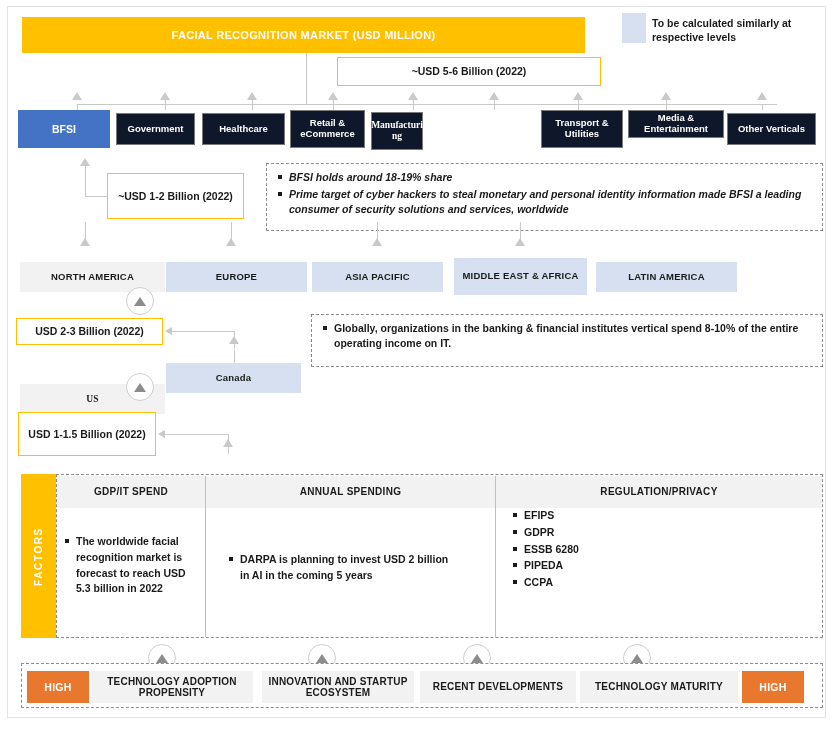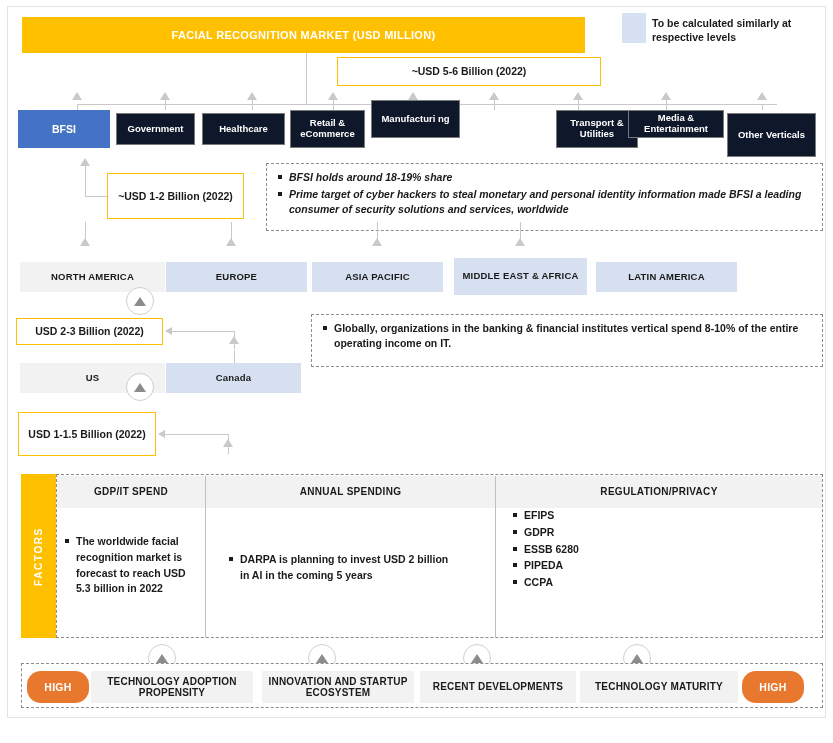--- a/index.html
+++ b/index.html
@@ -56,21 +56,21 @@
   .factor-body li{position:relative;font-size:10.5px;font-weight:bold;color:#1a1a1a;
                   line-height:1.5;margin-bottom:1px;}
   .factor-body li::before{content:"";position:absolute;left:-11px;top:5px;width:4px;
                           height:4px;background:#1a1a1a;}
   .col-divider{position:absolute;width:1px;background:#bfbfbf;}
 
   
   #bottom-strip{position:absolute;box-sizing:border-box;border:1px dashed #8c8c8c;
                 background:#ffffff;}
   .rating{background:#E8782D;color:#ffffff;font-weight:bold;font-size:10.5px;
-          letter-spacing:.3px;border-radius:14px;}
+          letter-spacing:.3px;}
   .driver{background:#F2F2F2;color:#1a1a1a;font-weight:bold;font-size:10px;
           letter-spacing:.2px;}
 
   
   .ln-v{position:absolute;width:1px;background:#c9c9c9;}
   .ln-h{position:absolute;height:1px;background:#c9c9c9;}
   .arrow-up{position:absolute;width:0;height:0;border-left:5px solid transparent;
             border-right:5px solid transparent;border-bottom:8px solid #c9c9c9;}
   .arrow-left{position:absolute;width:0;height:0;border-top:4.5px solid transparent;
               border-bottom:4.5px solid transparent;border-right:7px solid #c9c9c9;}
@@ -117,24 +117,24 @@
   <div class="ln-v" style="left:578px;top:96px;height:14px;"></div>
   <div class="arrow-up" style="left:661px;top:92px;"></div>
   <div class="ln-v" style="left:666px;top:96px;height:14px;"></div>
   <div class="arrow-up" style="left:757px;top:92px;"></div>
   <div class="ln-v" style="left:762px;top:104px;height:6px;"></div>
 
   <div class="box vertical highlight" style="left:18px;top:110px;width:92px;height:38px;">BFSI</div>
   <div class="box vertical" style="left:116px;top:113px;width:79px;height:32px;">Government</div>
   <div class="box vertical" style="left:202px;top:113px;width:83px;height:32px;">Healthcare</div>
   <div class="box vertical" style="left:290px;top:110px;width:75px;height:38px;">Retail &amp; eCommerce</div>
-  <div class="box vertical" style="left:371px;top:100px;width:89px;height:38px;">Manufacturi ng</div>
-  <div class="box vertical" style="left:541px;top:110px;width:82px;height:38px;margin-left:15px;">Transport &amp; Utilities</div>
+  <div class="box vertical" style="left:371px;top:112px;width:52px;height:38px;font-family:Liberation Serif, serif;">Manufacturi ng</div>
+  <div class="box vertical" style="left:541px;top:110px;width:82px;height:38px;">Transport &amp; Utilities</div>
   <div class="box vertical" style="left:628px;top:110px;width:96px;height:28px;">Media &amp; Entertainment</div>
-  <div class="box vertical" style="left:727px;top:113px;width:89px;height:44px;">Other Verticals</div>
+  <div class="box vertical" style="left:727px;top:113px;width:89px;height:32px;">Other Verticals</div>
 
   <div class="arrow-up" style="left:80px;top:158px;"></div>
   <div class="ln-v" style="left:85px;top:166px;height:30px;"></div>
   <div class="ln-h" style="left:85px;top:196px;width:22px;"></div>
   <div class="box value-box" style="left:107px;top:173px;width:137px;height:46px;flex-direction:column;">~USD 1-2 Billion (2022)</div>
 
   <div class="note" style="left:266px;top:163px;width:557px;height:68px;">
     <ul>
       <li>BFSI holds around 18-19% share</li>
       <li>Prime target of cyber hackers to steal monetary and personal identity information made BFSI a leading consumer of security solutions and services, worldwide</li>
@@ -166,21 +166,21 @@
   <div class="ln-v" style="left:234px;top:331px;height:18px;"></div>
   <div class="arrow-up" style="left:229px;top:336px;"></div>
 
   <div class="note plain" style="left:311px;top:314px;width:512px;height:53px;">
     <ul>
       <li>Globally, organizations in the banking &amp; financial institutes vertical spend 8-10% of the entire operating income on IT.</li>
     </ul>
   </div>
 
   <div class="ln-v" style="left:234px;top:350px;height:17px;"></div>
-  <div class="box region muted" style="left:20px;top:363px;width:145px;height:30px;">US</div>
+  <div class="box region muted" style="left:20px;top:384px;width:145px;height:30px;font-family:Liberation Serif, serif;">US</div>
   <div class="box region" style="left:166px;top:363px;width:135px;height:30px;">Canada</div>
   <div class="marker" style="left:126px;top:373px;">
       <i></i>
     </div>
 
   <div class="box value-box" style="left:18px;top:412px;width:138px;height:44px;flex-direction:column;">USD 1-1.5 Billion (2022)</div>
   <div class="arrow-left" style="left:158px;top:430px;"></div>
   <div class="ln-h" style="left:165px;top:434px;width:63px;"></div>
   <div class="ln-v" style="left:228px;top:434px;height:20px;"></div>
   <div class="arrow-up" style="left:223px;top:439px;"></div>

